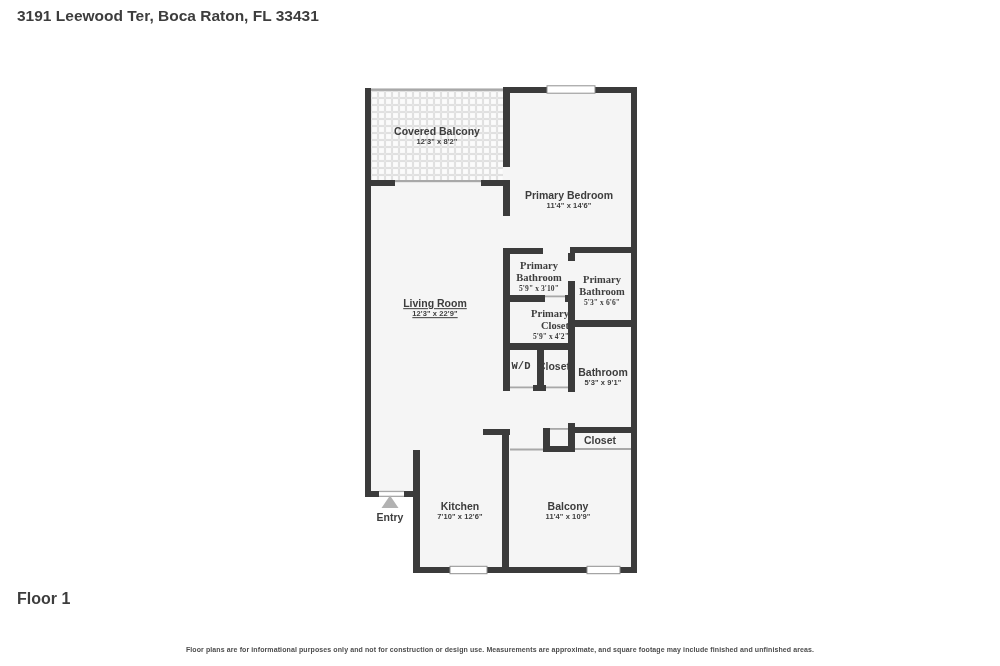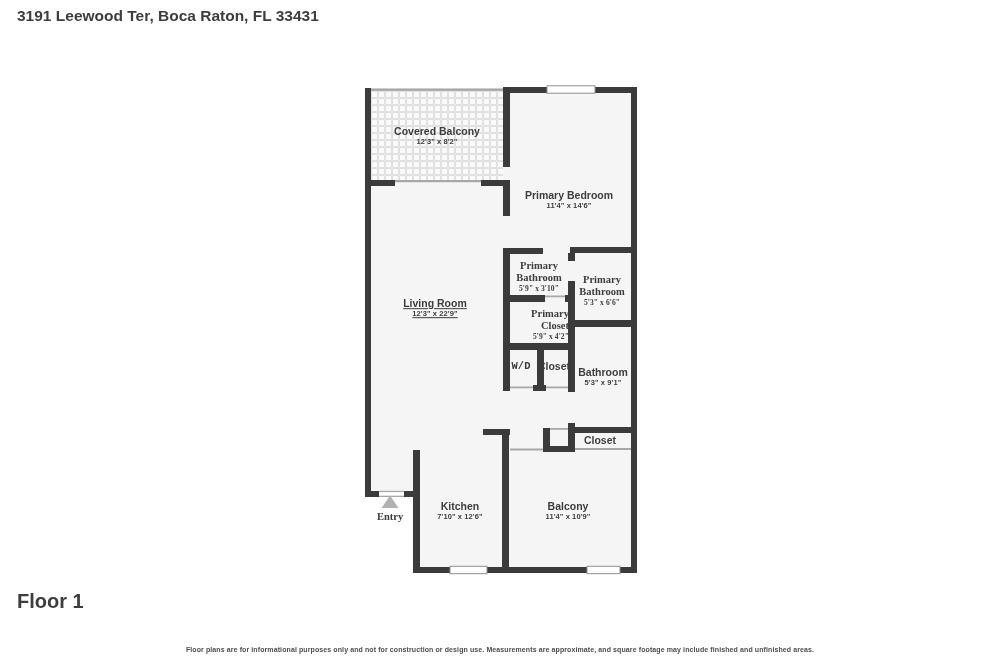--- a/index.html
+++ b/index.html
@@ -4,21 +4,21 @@
 <style>
   :root{
     --wall:#3b3b3b; --room-fill:#f5f5f5; --text:#3d3d3d; --opening:#a8a8a8;
     --window-border:#8f8f8f; --entry-arrow:#b2b2b2; --disclaimer:#4d4d4d;
   }
   *{margin:0;padding:0;box-sizing:border-box;}
   html,body{background:#ffffff;}
   .page{position:relative;width:1000px;height:666px;background:#ffffff;overflow:hidden;
         font-family:"Liberation Sans", sans-serif;color:var(--text);}
   .page-title{position:absolute;left:17px;top:7px;font-size:15.5px;font-weight:bold;color:var(--text);}
-  .floor-label{position:absolute;left:17px;top:590px;font-size:20px;font-weight:bold;color:var(--text);}
+  .floor-label{position:absolute;left:17px;top:590px;font-size:16px;font-weight:bold;color:var(--text);}
   .disclaimer{position:absolute;left:0;top:646px;width:1000px;text-align:center;
               font-size:7px;font-weight:600;color:var(--disclaimer);letter-spacing:0.1px;}
   .plan{position:absolute;left:0;top:0;width:1000px;height:666px;border-radius:20px;}
   .plan-svg{position:absolute;left:0;top:0;width:1000px;height:666px;}
   .room-label{position:absolute;transform:translate(-50%,-50%);text-align:center;
               line-height:1.15;white-space:nowrap;}
   .room-label.wrap{white-space:normal;font-family:Liberation Serif, serif;}
   .room-name{display:block;font-size:10.5px;font-weight:bold;color:var(--text);}
   .room-dims{display:block;font-size:7.5px;font-weight:600;color:var(--text);margin-top:1px;letter-spacing:0.1px;}
   .room-dims:empty{display:none;}
@@ -141,21 +141,21 @@
 
     </div>
     <div class="room-label" style="left:460px;top:511px;">
       <span class="room-name">Kitchen</span>
       <span class="room-dims">7'10" x 12'6"</span>
     </div>
     <div class="room-label" style="left:568px;top:511px;">
       <span class="room-name">Balcony</span>
       <span class="room-dims">11'4" x 10'9"</span>
     </div>
-    <div class="room-label" style="left:390px;top:517px;font-family:Liberation Serif, serif;">
+    <div class="room-label" style="left:390px;top:517px;">
       <span class="room-name">Entry</span>
 
     </div>
   </div>
 
   <div class="floor-label">Floor 1</div>
   <div class="disclaimer">Floor plans are for informational purposes only and not for construction or design use. Measurements are approximate, and square footage may include finished and unfinished areas.</div>
 </div>
 
 </body></html>

